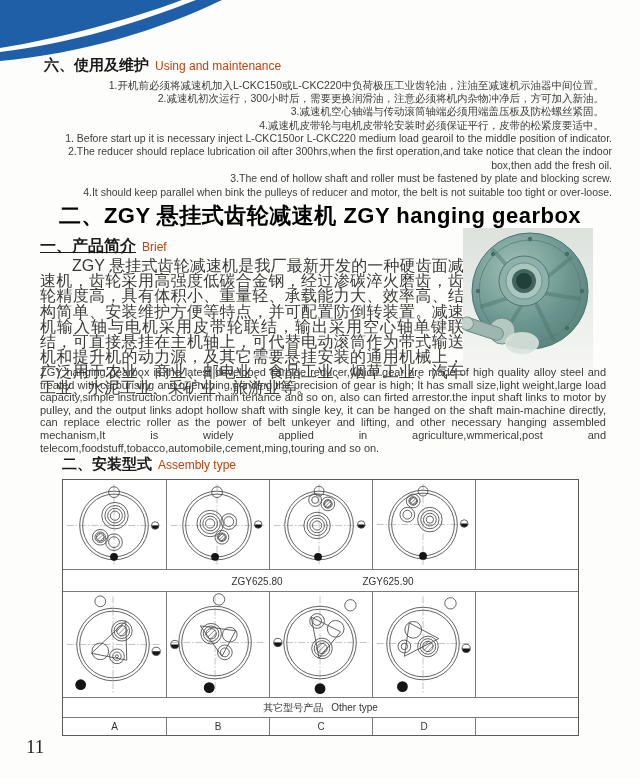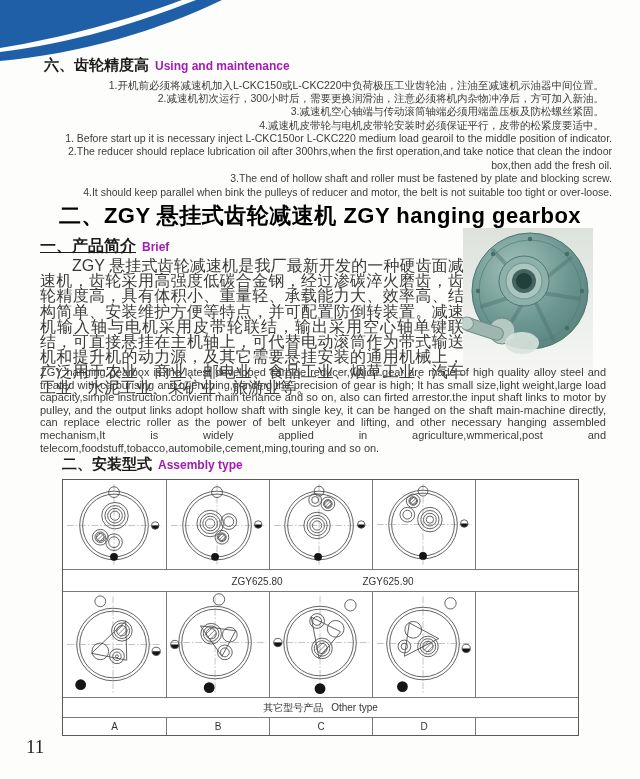--- a/index.html
+++ b/index.html
@@ -2,21 +2,21 @@
 <html><head>
 <meta charset="utf-8">
 <style>
   html,body{margin:0;padding:0;background:#ffffff;}
   .page{position:relative;width:640px;height:779px;background:#fdfdfc;overflow:hidden;
         font-family:"Liberation Sans","DejaVu Sans",sans-serif;color:#3c3c3c;}
   .swoosh{position:absolute;left:0;top:0;}
   .sec-head{position:absolute;white-space:nowrap;}
   .h-zh{font-weight:bold;font-size:15px;color:#1b1b1b;}
   .h-zh.big{font-size:16px;text-decoration:underline;}
-  .h-en{font-size:12px;color:#a21caf;font-weight:bold;margin-left:6px;}
+  .h-en{font-size:12px;color:#c2410c;font-weight:normal;margin-left:6px;}
   .list{position:absolute;font-size:10.5px;line-height:13.2px;}
   .list .li{margin:0;text-align:right;}
   .en-list{line-height:13.4px;}
   .main-title{position:absolute;top:201px;left:0;width:640px;text-align:center;
       font-size:22px;font-weight:bold;color:#000000;letter-spacing:.5px;white-space:nowrap;}
   .brief-zh{position:absolute;top:258px;left:40px;width:424px;font-size:16px;
       line-height:15.2px;text-align:justify;text-indent:2em;color:#3a3a3a;}
   .brief-en{position:absolute;top:366px;left:40px;width:566px;font-size:11px;
       line-height:12.6px;text-align:justify;color:#3b3b3b;}
   .photo{position:absolute;left:462px;top:227px;}
@@ -43,21 +43,21 @@
 <body>
 
 <div class="page">
 
   <svg class="swoosh" width="230" height="62" viewBox="0 0 230 62">
     <path d="M0 0 H182 C128 20 62 38 0 48 Z" fill="#1f5fa8"></path>
     <path d="M0 52 C 70 44 140 22 196 0 H 222 C 160 30 80 54 0 61 Z" fill="#1f5fa8"></path>
   </svg>
 
   <div class="sec-head" style="top:56px;left:44px;">
-    <span class="h-zh">六、齿轮精度高</span><span class="h-en">Using and maintenance</span>
+    <span class="h-zh">六、使用及维护</span><span class="h-en">Using and maintenance</span>
   </div>
 
   <div class="list" style="top:79px;left:44px;width:560px;">
     <p class="li">1.开机前必须将减速机加入L-CKC150或L-CKC220中负荷极压工业齿轮油，注油至减速机示油器中间位置。</p>
     <p class="li">2.减速机初次运行，300小时后，需要更换润滑油，注意必须将机内杂物冲净后，方可加入新油。</p>
     <p class="li">3.减速机空心轴端与传动滚筒轴端必须用端盖压板及防松螺丝紧固。</p>
     <p class="li">4.减速机皮带轮与电机皮带轮安装时必须保证平行，皮带的松紧度要适中。</p>
   </div>
 
   <div class="list en-list" style="top:132px;left:40px;width:572px;">

